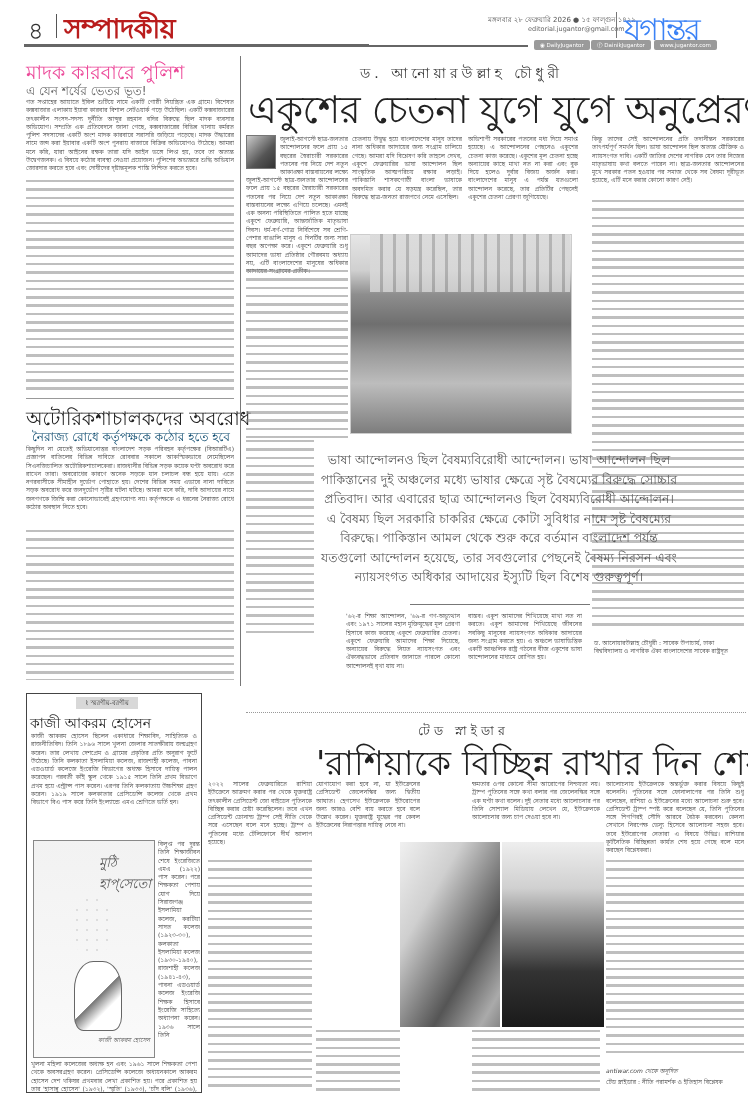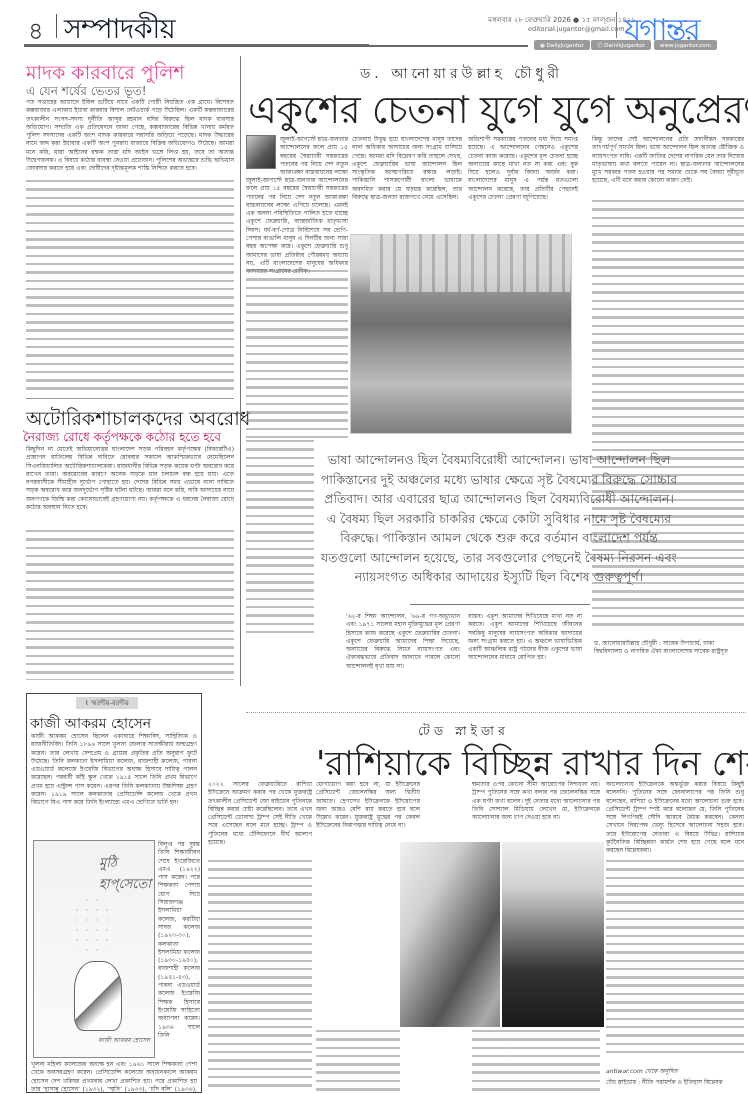--- a/index.html
+++ b/index.html
@@ -3,41 +3,41 @@
 <meta charset="utf-8">
 <style>
   * { box-sizing: border-box; margin: 0; padding: 0; }
   html, body { width: 748px; height: 1094px; background: #ffffff; overflow: hidden; }
   body { font-family: "DejaVu Sans", sans-serif; color: #222; position: relative; }
   .abs { position: absolute; }
 
   
   .page-no { left: 28px; top: 12px; font-size: 24px; color: #333; font-family: "DejaVu Serif", serif; }
   .page-sep { left: 56px; top: 14px; width: 1px; height: 24px; background: #555; }
-  .section-title { left: 64px; top: 8px; font-size: 27px; font-weight: normal; color: #0f172a; letter-spacing: -0.5px; }
+  .section-title { left: 64px; top: 8px; font-size: 27px; font-weight: bold; color: #b91c1c; letter-spacing: -0.5px; }
   .mast-rule { left: 24px; top: 44px; width: 345px; height: 3px; background: #666; }
   .mast-date { left: 488px; top: 14px; font-size: 7px; color: #555; }
   .mast-email { left: 528px; top: 25px; font-size: 6.5px; color: #666; }
   .mast-vsep { left: 616px; top: 12px; width: 1px; height: 26px; background: #777; }
   .logo { left: 624px; top: 6px; font-size: 30px; font-weight: normal; color: #3b82f6; letter-spacing: -2px; font-family: "DejaVu Serif", serif; }
   .social { top: 40px; height: 10px; font-size: 5.5px; color: #fff; background: #9a9a9a; border-radius: 2px; padding: 1px 6px; line-height: 8px; }
 
   
   .txt { font-size: 6px; line-height: 8.3px; color: #444; text-align: justify; overflow: hidden; }
   .lines { background: repeating-linear-gradient(to bottom, #8a8a8a 0px, #8a8a8a 2.4px, transparent 2.4px, transparent 8.3px); opacity: 0.55; }
 
   .vrule { width: 1px; background: #777; }
   .hrule { height: 1px; background: #999; }
   .dash-rule { height: 0; border-top: 1.5px dotted #999; }
 
   
   .lc-h1 { left: 26px; top: 58px; font-size: 19px; color: #ec4899; }
   .lc-sub { left: 26px; top: 82px; font-size: 12px; color: #666; }
   .lc2-h1 { left: 26px; top: 404px; font-size: 19px; color: #222; }
-  .lc2-sub { left: 23px; top: 428px; font-size: 12px; color: #be185d; }
+  .lc2-sub { left: 32px; top: 428px; font-size: 12px; color: #0c4a6e; }
 
   
   .byline1 { left: 360px; top: 62px; font-size: 14px; color: #333; letter-spacing: 4px; }
   .head1 { left: 248px; top: 80px; font-size: 38px; color: #222; white-space: nowrap; letter-spacing: -0.5px; }
   .author-photo { left: 246px; top: 135px; width: 30px; height: 34px; background: linear-gradient(135deg,#ccc,#555 60%,#333); border: 1px solid #777; }
 
   .photo1 { left: 350px; top: 234px; width: 222px; height: 200px; background:
       linear-gradient(to bottom, #e6e6e6 0%, #cfcfcf 18%, #8e8e8e 30%, #6f6f6f 45%, #9b9b9b 60%, #bdbdbd 75%, #7d7d7d 100%); border: 1px solid #ccc; }
   .photo1-building { left: 370px; top: 234px; width: 200px; height: 58px; background: repeating-linear-gradient(to right, #d9d9d9 0, #d9d9d9 10px, #a9a9a9 10px, #a9a9a9 13px); opacity: .8; }
 

